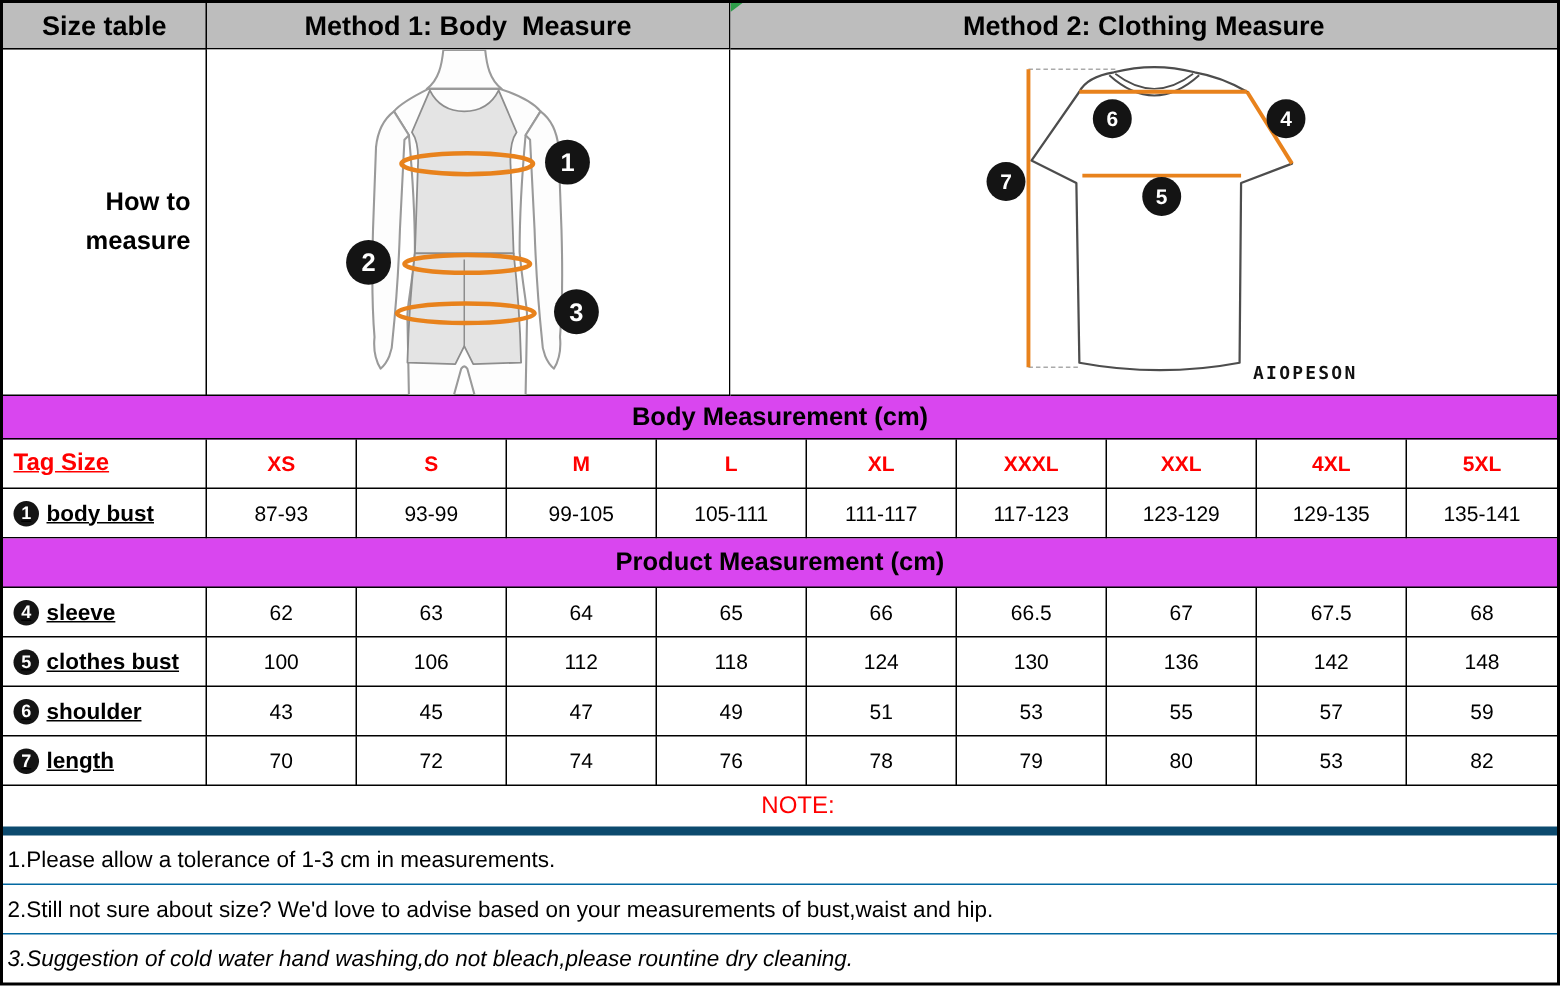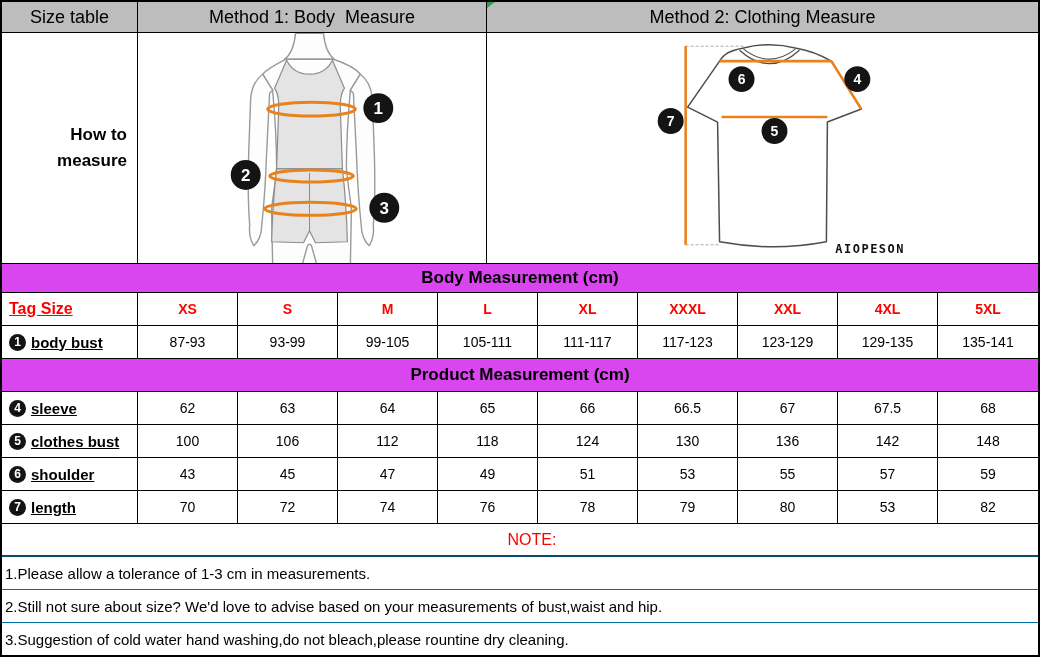--- a/index.html
+++ b/index.html
@@ -4,21 +4,21 @@
 <style>
   * { margin:0; padding:0; box-sizing:border-box; }
   body { background:#fff; font-family:"Liberation Sans", sans-serif; color:#000; }
   .sheet { position:relative; width:1040px; height:657px; border:2px solid #000; background:#fff; overflow:hidden; }
 
   
   .top-grid { display:grid; grid-template-columns:136px 349px 1fr; grid-template-rows:31px 231px; }
   .cell { border-right:1px solid #000; border-bottom:1px solid #000; overflow:hidden; }
   .no-br { border-right:none; }
   .hdr { background:#BDBDBD; display:flex; align-items:center; justify-content:center;
-         font-weight:normal; font-size:18px; white-space:pre; }
+         font-weight:bold; font-size:18px; white-space:pre; }
   .method2 { position:relative; }
   .green-corner { position:absolute; top:0; left:0; width:0; height:0;
                   border-top:6px solid #2E9E4A; border-right:8px solid transparent; }
   .how { display:flex; align-items:center; justify-content:center; text-align:right;
          font-weight:bold; font-size:17px; line-height:1.55; padding:0 10px; }
   .illu { display:flex; align-items:stretch; justify-content:center; background:#fff; }
 
   
   .tbl-grid { display:grid; grid-template-columns:136px repeat(9, 1fr);
               grid-template-rows:29px 33px 33px 33px 33px 33px 33px 33px; }
@@ -28,25 +28,25 @@
   .rlabel { display:flex; align-items:center; font-weight:bold; font-size:15px; padding-left:7px; gap:5px;text-decoration:underline; }
   .red { color:#FF0000; }
   .val { display:flex; align-items:center; justify-content:center; font-size:14px; }
   .sizehdr { display:flex; align-items:center; justify-content:center; font-size:14px; font-weight:bold; color:#FF0000; }
   .tag { font-size:16px; }
   .badge { display:inline-flex; align-items:center; justify-content:center; flex:0 0 auto;
            width:17px; height:17px; border-radius:50%; background:#141414; color:#fff;
            font-size:12px; font-weight:bold; line-height:1; }
 
   
-  .note-title { height:33px; border-bottom:2px solid #0c4a6e; display:flex; align-items:center;
+  .note-title { height:33px; border-bottom:6px solid #0c4a6e; display:flex; align-items:center;
                 justify-content:center; color:#FF0000; font-size:16px;padding-left:24px; }
   .note-row { height:33px; border-bottom:1px solid #0369a1; display:flex; align-items:center;
               font-size:15px; padding-left:3px; }
-  .note-row.last { border-bottom:none; height:32px; }
+  .note-row.last { border-bottom:none; height:32px;font-style:italic; }
 </style>
 </head>
 <body>
 
 <div class="sheet">
 
   <div class="top-grid">
     <div class="cell hdr">Size table</div>
     <div class="cell hdr">Method 1: Body  Measure</div>
     <div class="cell hdr method2 no-br">

